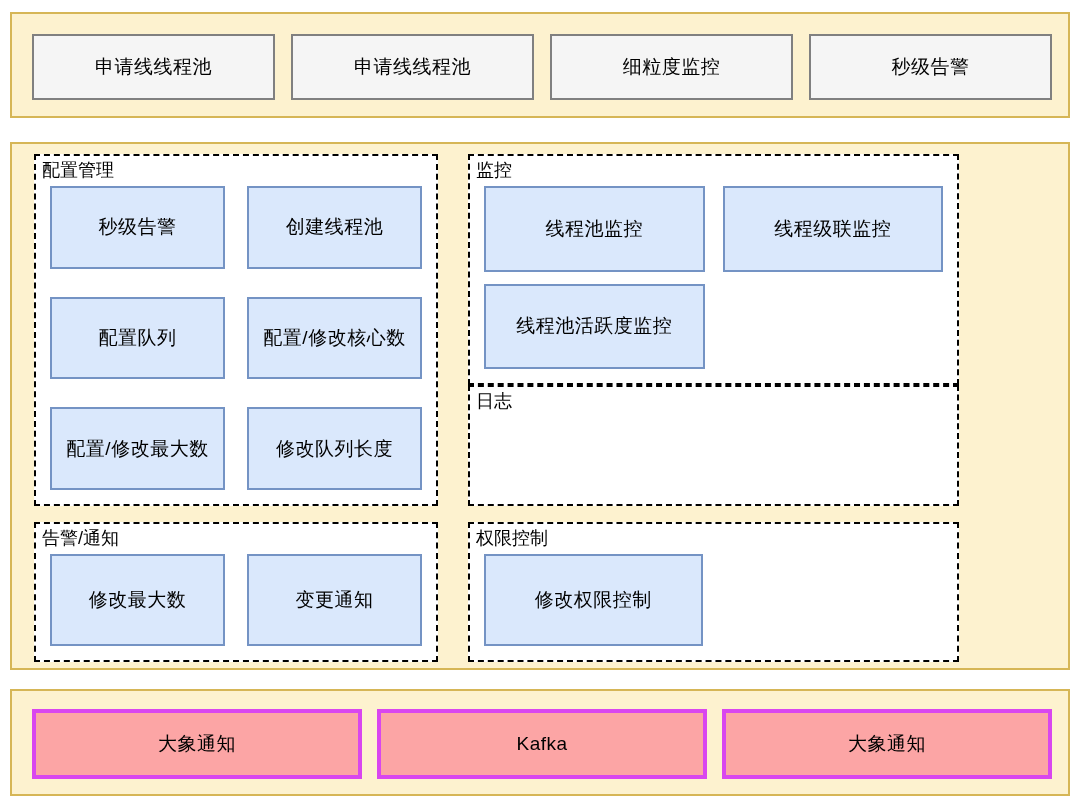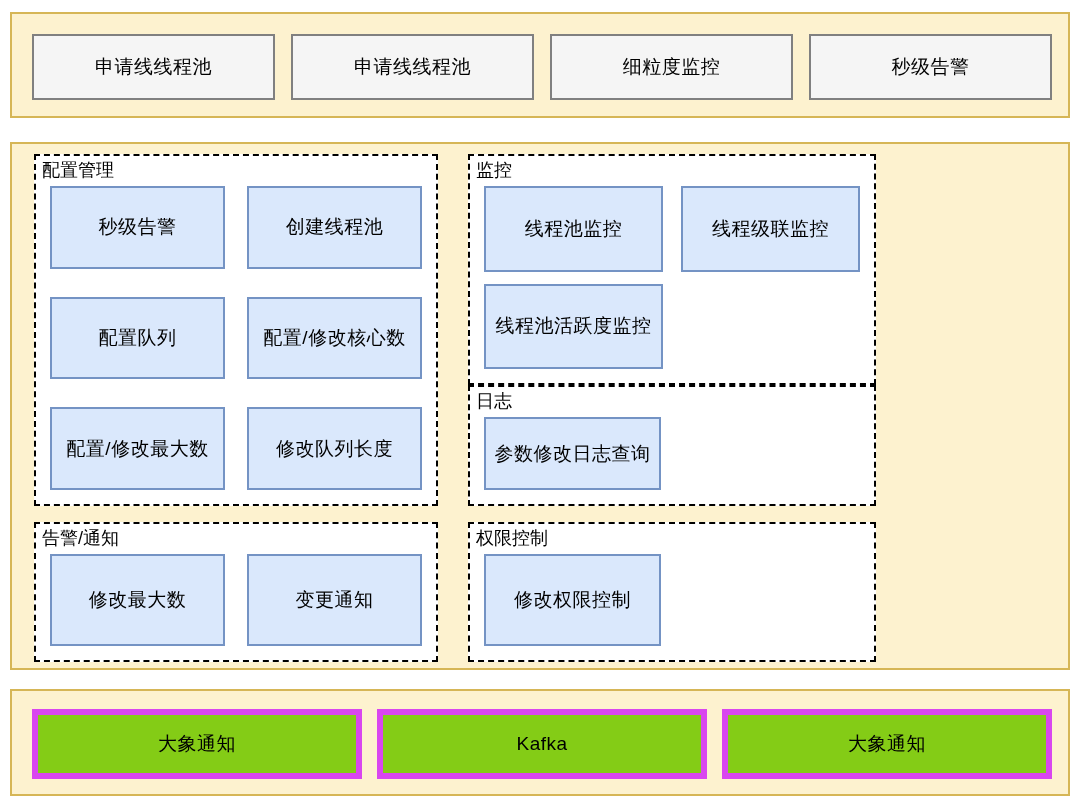--- a/index.html
+++ b/index.html
@@ -64,21 +64,21 @@
     height: 508px;
     display: flex;
     gap: 30px;
   }
   .col {
     display: flex;
     flex-direction: column;
     box-sizing: border-box;
   }
   .col-left  { width: 404px; }
-  .col-right { width: 408px; border-radius: 23px; }
+  .col-right { width: 491px; border-radius: 23px; }
 
   .group {
     position: relative;
     border: 2px dashed #000000;
     box-sizing: border-box;
     background: #ffffff;
     padding: 30px 14px 14px 14px;
   }
   .group-title {
     position: absolute;
@@ -147,22 +147,22 @@
     position: absolute;
     left: 20px;
     top: 18px;
     width: 1020px;
     height: 70px;
     display: flex;
     gap: 15px;
   }
   .dep-box {
     flex: 1 1 0;
-    background: #84cc16;
-    border: 6px solid #d946ef;
+    background: #fca5a5;
+    border: 4px solid #d946ef;
     box-sizing: border-box;
     display: flex;
     align-items: center;
     justify-content: center;
     font-size: 19px;
     letter-spacing: 0.5px;
   }
 </style>
 </head>
 <body>
@@ -211,24 +211,20 @@
           <div class="group-title">监控</div>
           <div class="grid grid-monitor">
             <div class="fn-box">线程池监控</div>
             <div class="fn-box">线程级联监控</div>
             <div class="fn-box">线程池活跃度监控</div>
           </div>
         </div>
 
         <div class="group group-log">
           <div class="group-title">日志</div>
-          <div class="grid grid-single">
-            <div class="fn-box">参数修改日志查询</div>
-            <div class="slot-empty"></div>
-          </div>
         </div>
 
         <div class="group group-perm">
           <div class="group-title">权限控制</div>
           <div class="grid grid-single">
             <div class="fn-box">修改权限控制</div>
             <div class="slot-empty"></div>
           </div>
         </div>
 

